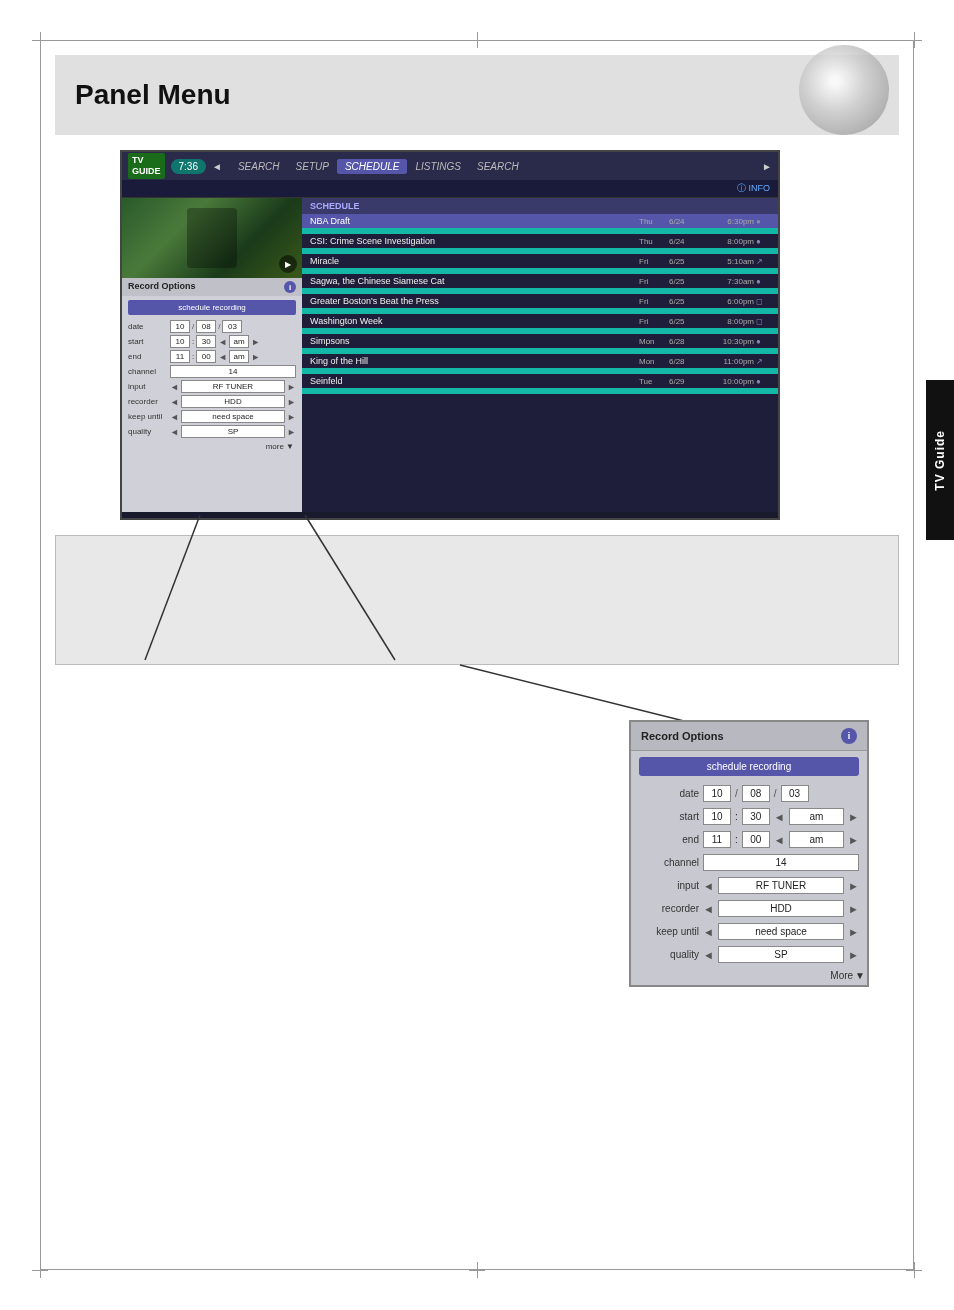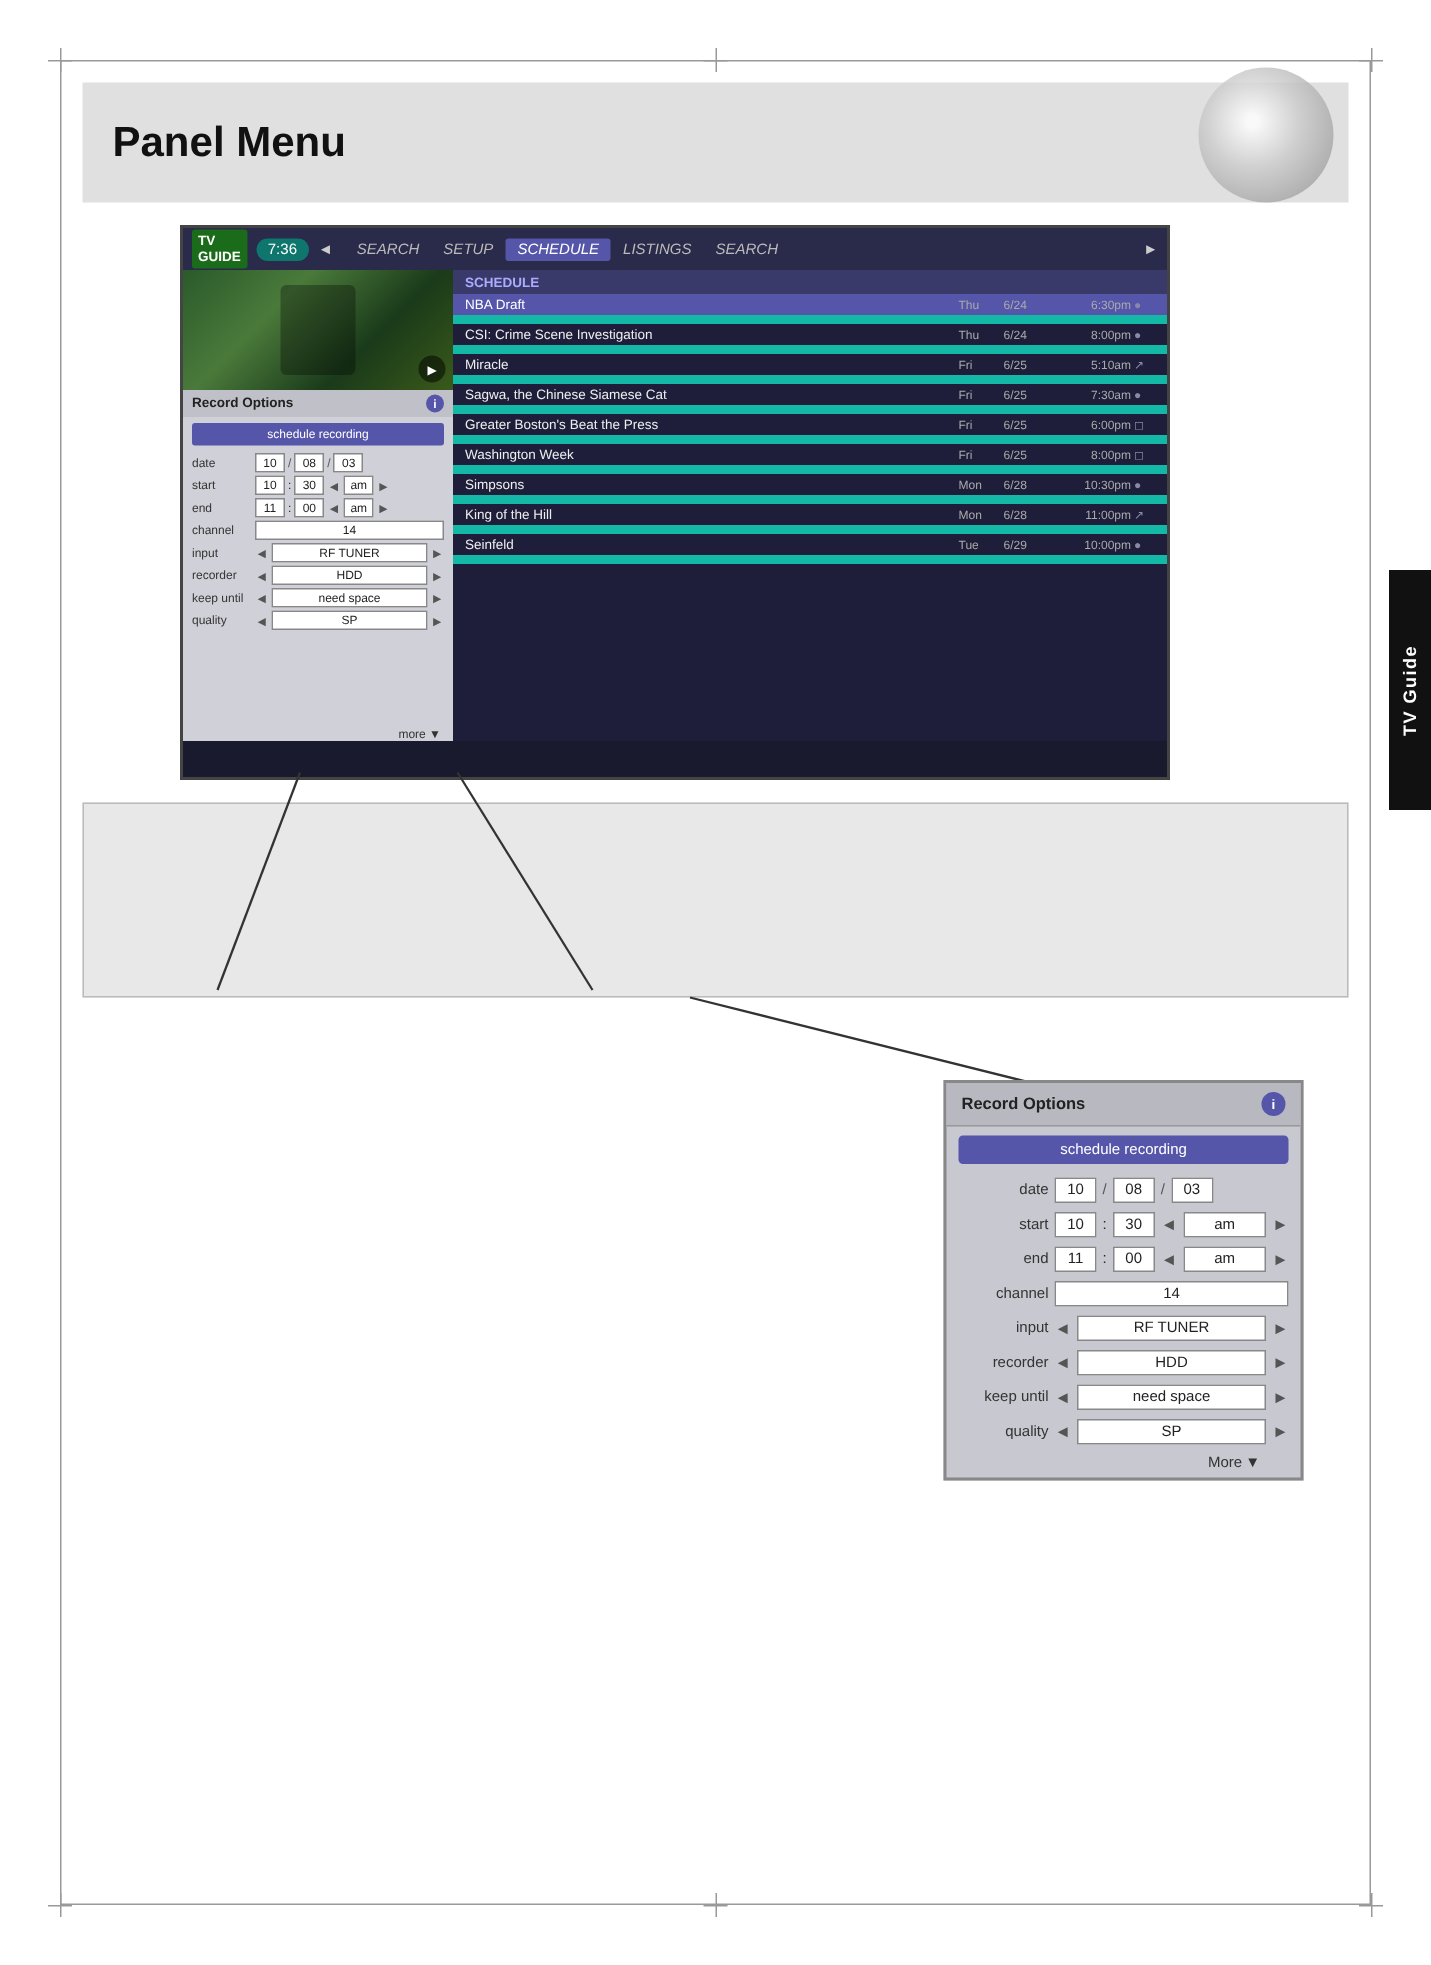--- a/index.html
+++ b/index.html
@@ -230,25 +230,24 @@
     .record-field-select {
       background: white;
       border: 1px solid #888;
       padding: 1px 3px;
       font-size: 8px;
       flex: 1;
       text-align: center;
     }
     .more-btn {
       text-align: right;
-      padding: 20px 8px;
+      padding: 3px 8px;
       font-size: 8px;
       color: #333;
       cursor: pointer;
-      margin-top: 44px;
     }
 
     
     .schedule-panel {
       flex: 1;
       background: #1e1e3a;
       overflow: hidden;
     }
     .schedule-info-box {
       background: #2a2a4a;
@@ -375,21 +374,21 @@
     .large-field-select {
       background: white;
       border: 1px solid #888;
       padding: 2px 5px;
       font-size: 10px;
       flex: 1;
       text-align: center;
     }
     .large-more-btn {
       text-align: right;
-      padding: 4px 27px;
+      padding: 4px 2px;
       font-size: 10px;
       color: #333;
       cursor: pointer;
       display: flex;
       align-items: center;
       justify-content: flex-end;
       gap: 2px;
     }
 
     
@@ -436,20 +435,23 @@
     <div class="tv-nav-tabs" style="flex:1;background:transparent;gap:0;">
       <span class="tv-nav-tab">SEARCH</span>
       <span class="tv-nav-tab">SETUP</span>
       <span class="tv-nav-tab active">SCHEDULE</span>
       <span class="tv-nav-tab">LISTINGS</span>
       <span class="tv-nav-tab">SEARCH</span>
     </div>
     <div style="color:#ccc;font-size:10px;margin-left:4px;">►</div>
   </div>
 
+  <div style="background:#1a1a3a;padding:2px 8px;display:flex;justify-content:flex-end;border-bottom:1px solid #333;">
+    <span style="color:#6af;font-size:9px;">ⓘ INFO</span>
+  </div>
 
   <div class="tv-guide-main">
 
     <div class="record-panel">
       <div class="record-panel-thumb">
         <div style="width:100%;height:100%;background:linear-gradient(135deg,#2a5a2a,#4a7a3a,#1a3a1a,#3a5a1a);display:flex;align-items:center;justify-content:center;">
 
           <div style="width:50px;height:60px;background:rgba(0,0,0,0.3);border-radius:4px;"></div>
         </div>
         <div class="record-panel-thumb-player">▶</div>

